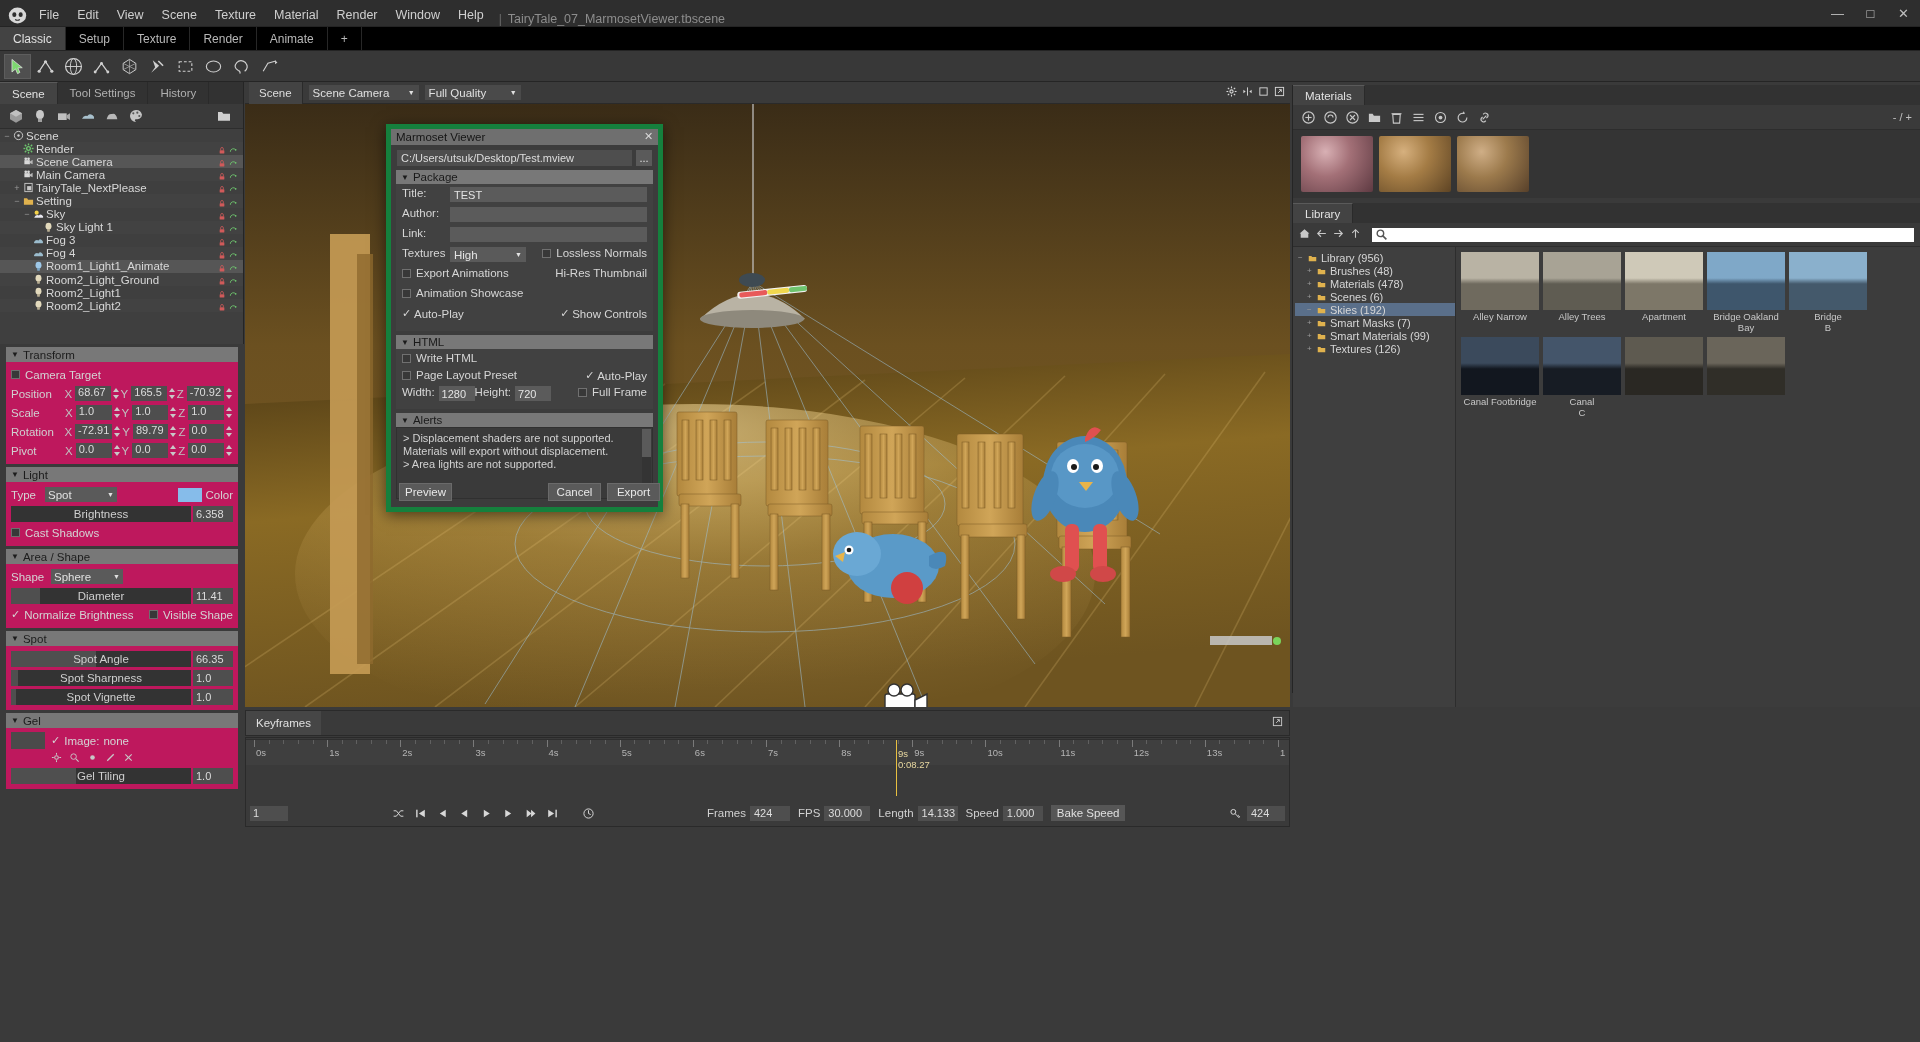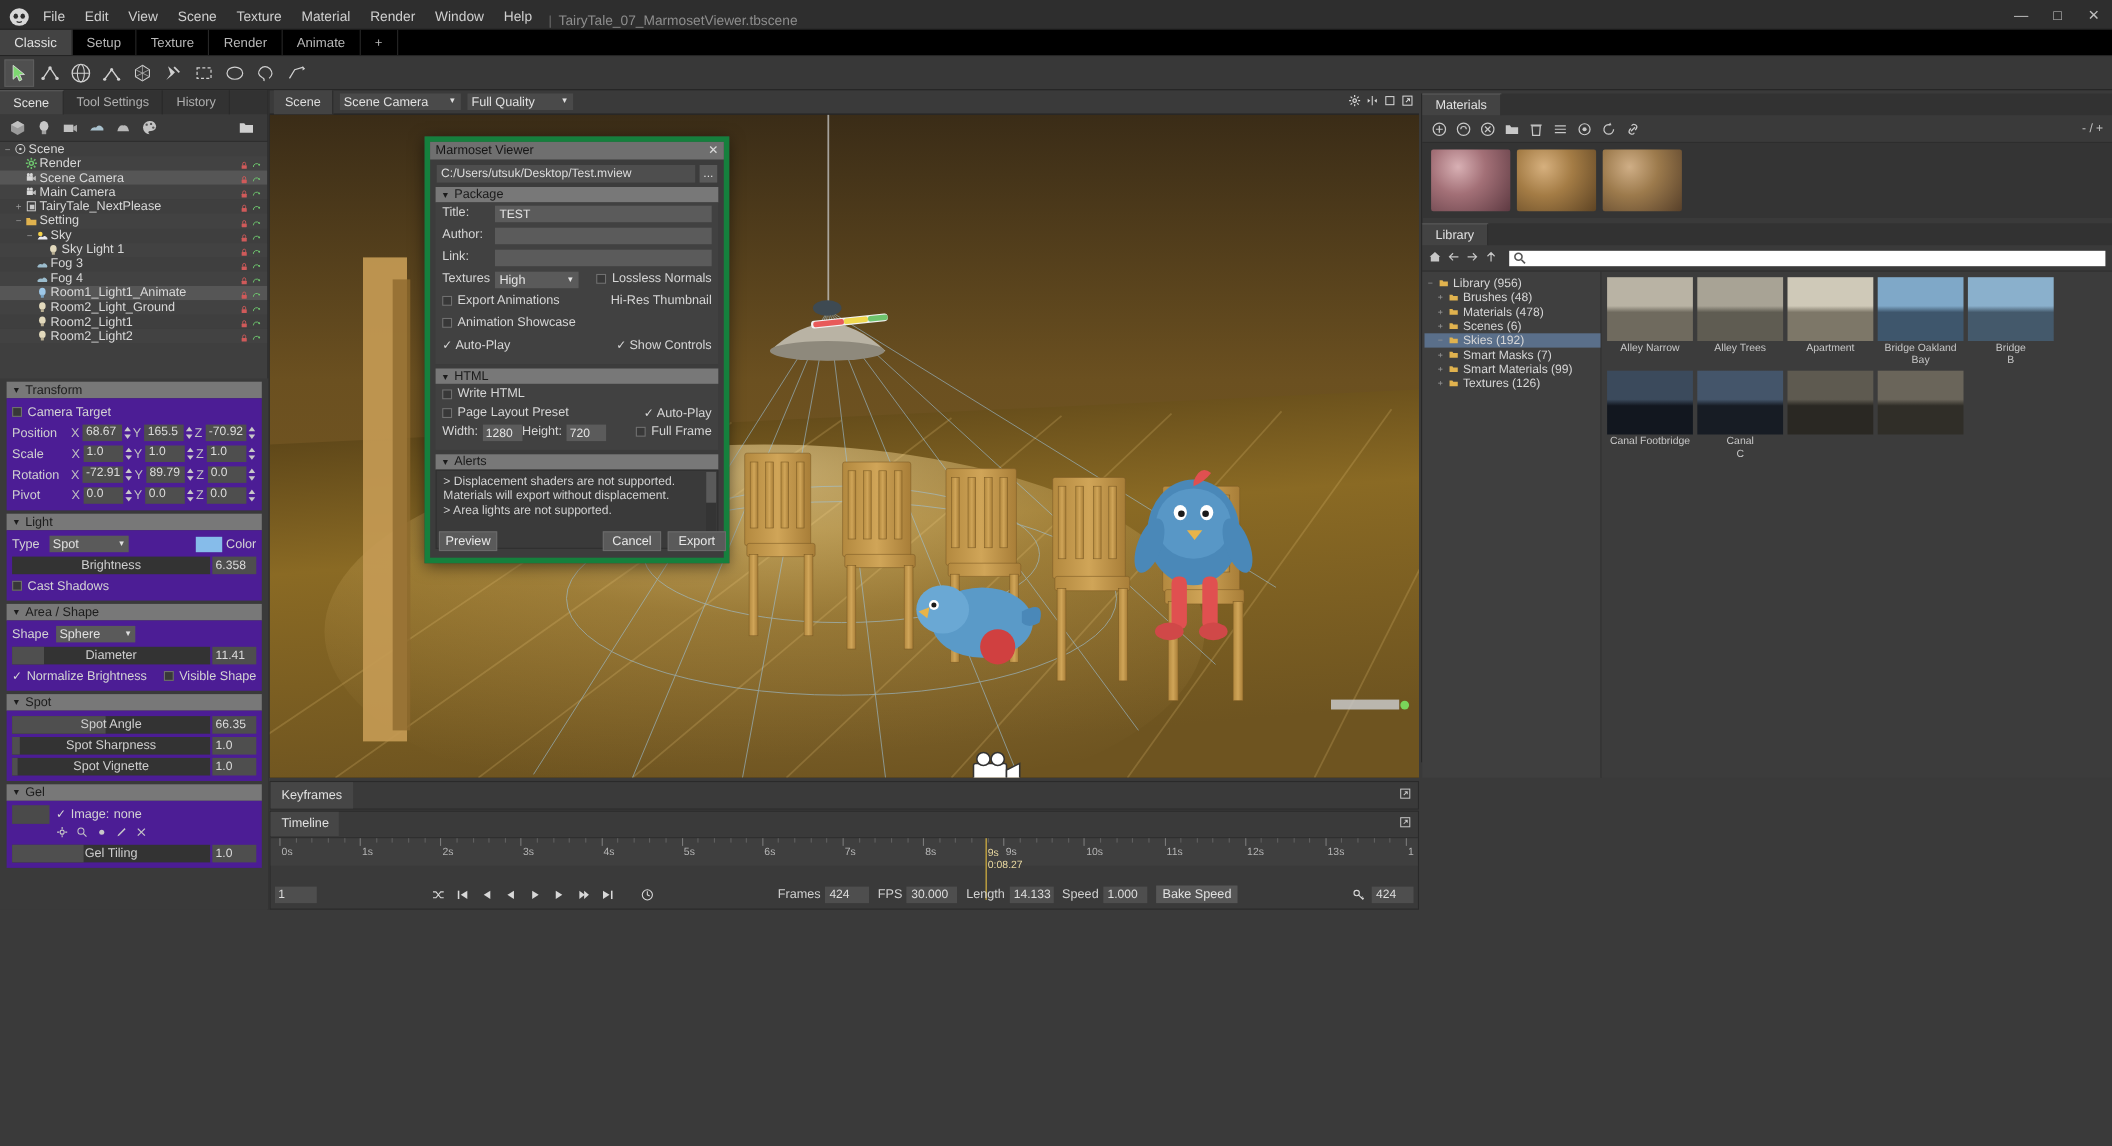--- a/index.html
+++ b/index.html
@@ -74,21 +74,21 @@
   .lockrow { height: 13.1px; display: flex; align-items: center; justify-content: flex-end; gap: 3px; padding-right: 4px; }
   .lk { width: 8px; height: 9px; }
 
   .props { position: absolute; top: 262px; left: 0; width: 244px; height: 483px; overflow: hidden; background: #3a3a3a; }
   .sect-head {
     height: 15px; background: #787878; color: #1c1c1c; font-size: 11.5px;
     display: flex; align-items: center; padding-left: 5px; font-weight: normal;
     margin: 3px 6px 0 6px;
   }
   .sect-head .caret { font-size: 8px; margin-right: 4px; }
-  .sect-body { background: #4c1d95; margin: 0 6px; padding: 3px 5px 4px 5px; }
+  .sect-body { background: #be185d; margin: 0 6px; padding: 3px 5px 4px 5px; }
   .prow { display: flex; align-items: center; height: 19px; font-size: 11.5px; color: #d4d4d4; }
   .plabel { width: 64px; color: #d0d0d0; }
   .axis { color: #c0c0c0; margin: 0 3px 0 1px; }
   .nfield {
     background: #4e4e4e; border: none; height: 15px; width: 42px;
     color: #dcdcdc; font-size: 11px; padding: 0 3px;
     font-family: "Liberation Sans", sans-serif;
   }
   .spin { width: 8px; height: 14px; display: flex; flex-direction: column; justify-content: center; margin-left: 1px; }
   .spin svg { width: 8px; height: 13px; }
@@ -1088,27 +1088,20 @@
 
   <div class="keyframes-bar">
     <div class="kf-tab">Keyframes</div>
     <span class="panel-expand"><svg viewBox="0 0 24 24">
           <rect x="3" y="3" width="18" height="18" fill="none" stroke="#c8c8c8" stroke-width="2"></rect>
           <path d="M9 15 L16 8 M11 8 L16 8 L16 13" stroke="#c8c8c8" stroke-width="2" fill="none"></path>
         </svg></span>
   </div>
 
   <div class="timeline-panel">
-    <div style="display:flex;align-items:center;position:relative;background:#3a3a3a;">
-      <div class="tl-tab">Timeline</div>
-      <span class="panel-expand"><svg viewBox="0 0 24 24">
-            <rect x="3" y="3" width="18" height="18" fill="none" stroke="#c8c8c8" stroke-width="2"></rect>
-            <path d="M9 15 L16 8 M11 8 L16 8 L16 13" stroke="#c8c8c8" stroke-width="2" fill="none"></path>
-          </svg></span>
-    </div>
     <div class="ruler" id="ruler-host">
       <div class="playhead" style="left:650px;height:56px;"></div>
       <div class="ph-label" style="left:652px;top:8px;">
         <span>9s</span><br>
         <span>0:08.27</span>
       </div>
     <div class="tick" style="left: 8px;"></div>
         <div class="tickl" style="left: 10px;">0s</div>
         <div class="tick minor" style="left: 22.6286px;"></div>
         <div class="tick minor" style="left: 37.2571px;"></div>

